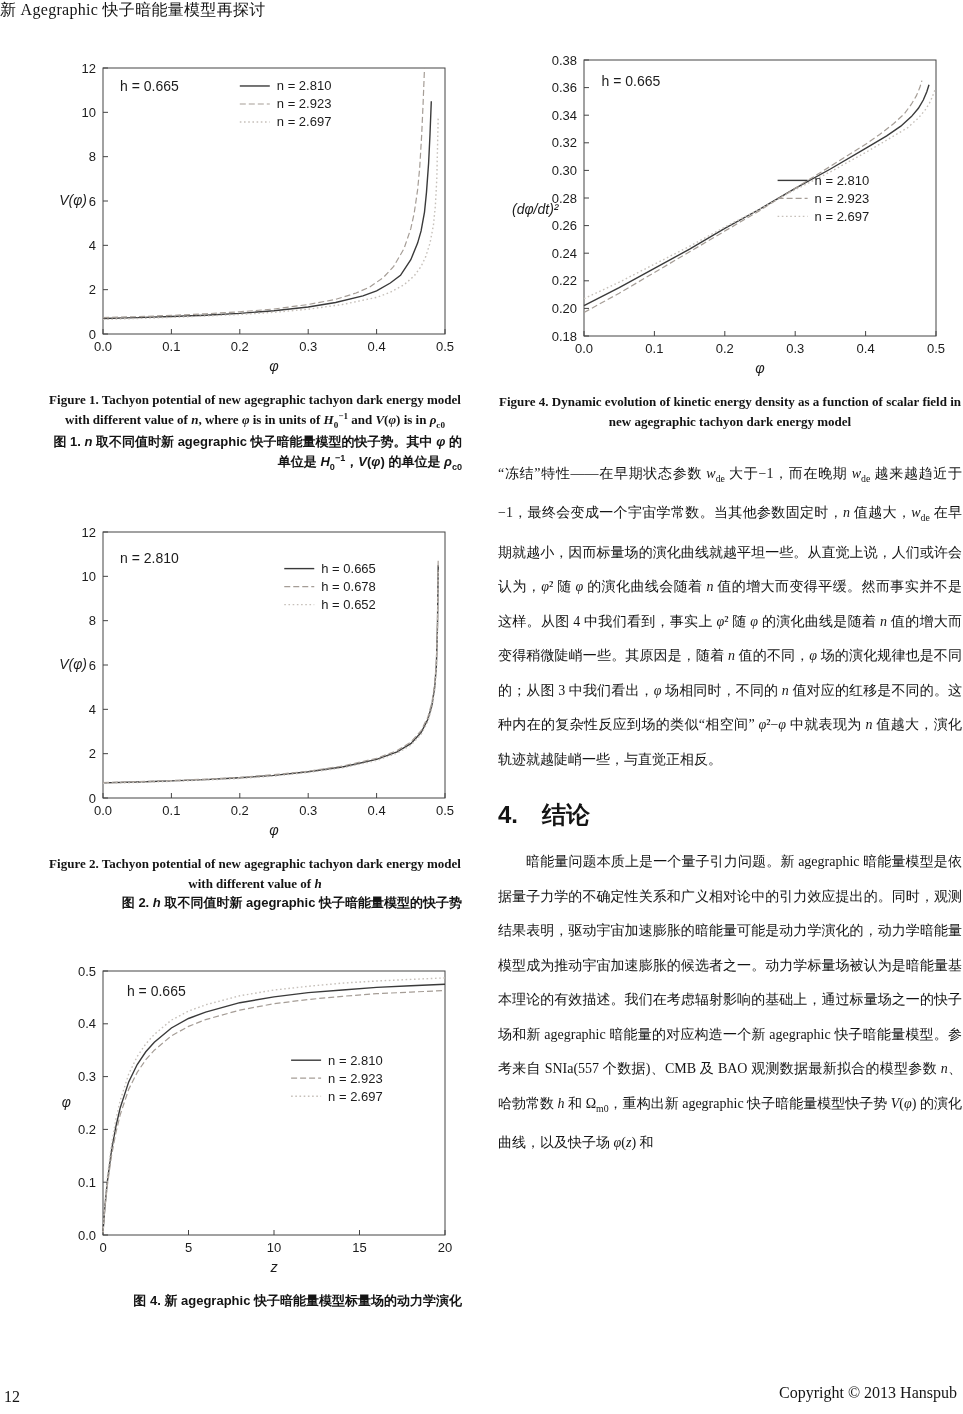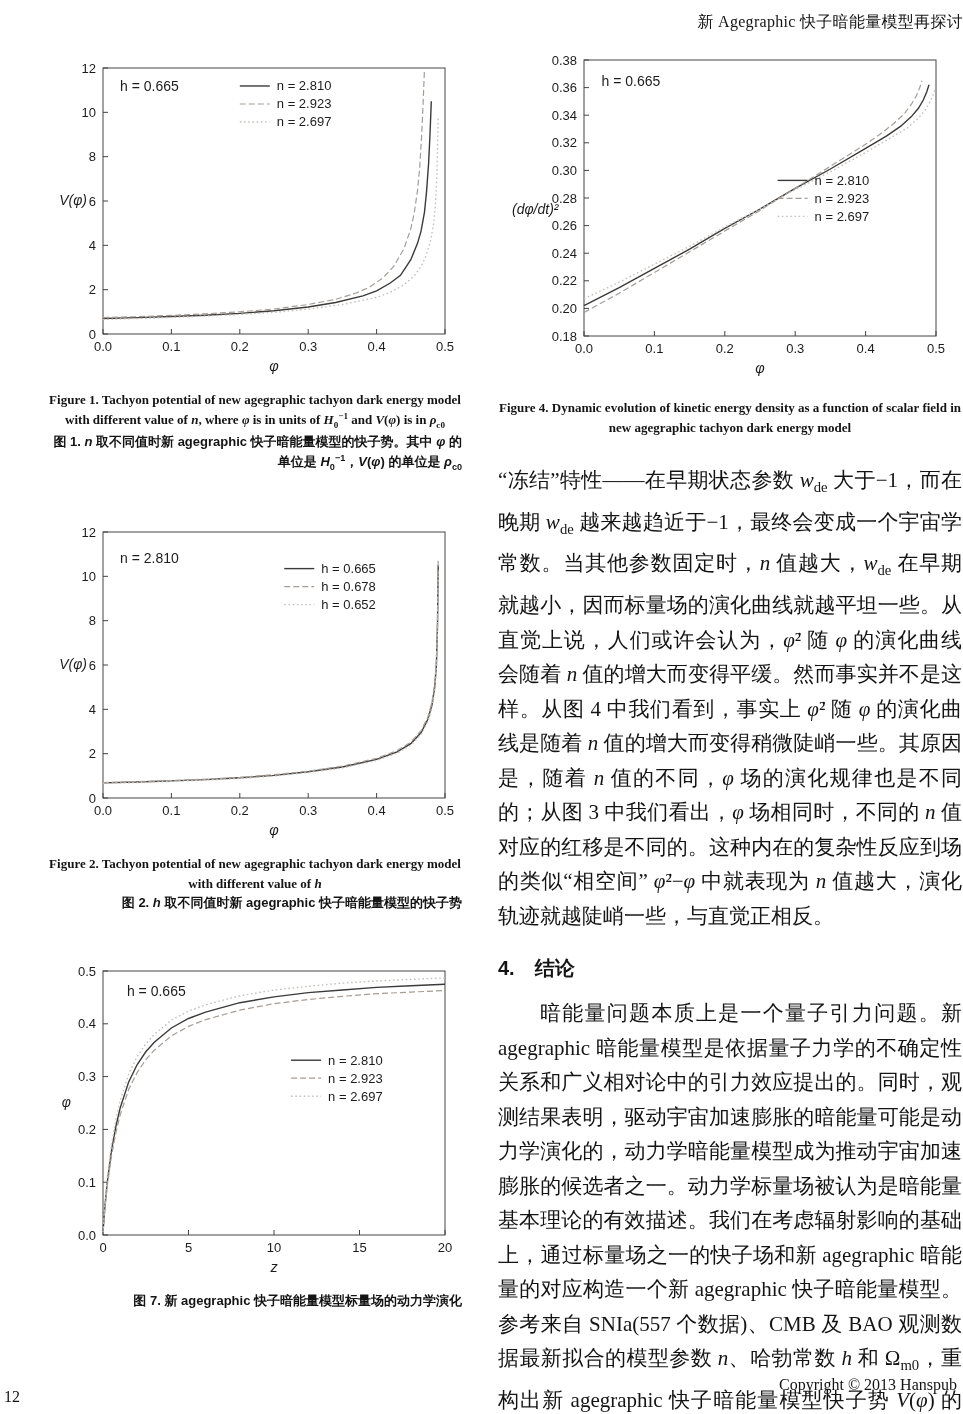--- a/index.html
+++ b/index.html
@@ -6,51 +6,51 @@
   html,body { margin:0; padding:0; background:#ffffff; }
   .page {
     position: relative;
     width: 963px; height: 1414px;
     background: #ffffff;
     font-family: "Liberation Serif", "DejaVu Serif", serif;
     color: #141414;
     overflow: hidden;
   }
   .page-header {
-    position: absolute; top: 12px; left: 0; width: 100%;
-    text-align: right; font-size: 16px; letter-spacing: .3px;
+    position: absolute; top: 0; left: 0; width: 100%;
+    text-align: left; font-size: 16px; letter-spacing: .3px;
   }
   .col { position: absolute; }
   .col-left  { left: 48px;  top: 56px; width: 414px; }
   .col-right { left: 498px; top: 48px; width: 464px; }
   .chart { display: block; margin: 0 auto; }
   svg text { font-family: "Liberation Sans", "DejaVu Sans", sans-serif; }
   .caption {
     text-align: center; font-weight: bold;
     font-size: 13px; line-height: 1.5;
     margin: 12px 0 46px 0;
   }
   .cap-zh { font-family: "Liberation Sans", "DejaVu Sans", sans-serif; text-align: right; }
-  .col-right .caption { margin: 18px 0 26px 0; }
+  .col-right .caption { margin: 12px 0 26px 0; }
   .body-para {
-    font-size: 21px; line-height: 34.5px;
+    font-size: 14px; line-height: 34.5px;
     text-align: justify; margin: 0;
   }
   .indent { text-indent: 2em; }
   .section-heading {
     font-family: "Liberation Sans", "DejaVu Sans", sans-serif;
-    font-size: 20px; font-weight: bold;
+    font-size: 24px; font-weight: bold;
     margin: 22px 0 14px 0;
   }
   .page-footer {
     position: absolute; left: 0; right: 0; bottom: 8px;
     font-size: 16px;
   }
   .page-number { position: absolute; left: 4px; bottom: 0; }
-  .copyright   { position: absolute; right: 6px; bottom: 12px; }
+  .copyright   { position: absolute; right: 6px; bottom: 4px; }
   sub, sup { font-size: 70%; }
 </style>
 </head>
 <body>
 
 <div class="page">
 
   <div class="page-header">新 Agegraphic 快子暗能量模型再探讨</div>
 
   <div class="col col-left">
@@ -177,21 +177,21 @@
         <path d="M52.0 273.4 L53.7 247.0 L56.3 219.0 L60.5 185.7 L64.8 160.9 L69.1 141.9 L77.7 115.0 L86.2 97.5 L94.8 84.9 L103.3 75.4 L120.4 61.1 L137.5 52.1 L154.6 45.8 L188.8 36.8 L223.0 31.0 L257.2 27.3 L291.4 24.1 L325.6 22.0 L359.8 20.4 L394.0 18.9" fill="none" stroke="#c6c0ba" stroke-width="1.4" stroke-dasharray="1.6,2.6"></path>
         <text x="75.94" y="37.2" text-anchor="start" font-size="14" fill="#1c1c1c">h = 0.665</text>
         <line x1="240.10000000000002" y1="101.2" x2="270.1" y2="101.2" stroke="#3a3a3a" stroke-width="1.4"></line>
         <text x="277.1" y="105.7" text-anchor="start" font-size="13" fill="#1c1c1c">n = 2.810</text>
         <line x1="240.10000000000002" y1="119.2" x2="270.1" y2="119.2" stroke="#a59d96" stroke-width="1.2" stroke-dasharray="6,3"></line>
         <text x="277.1" y="123.7" text-anchor="start" font-size="13" fill="#1c1c1c">n = 2.923</text>
         <line x1="240.10000000000002" y1="137.2" x2="270.1" y2="137.2" stroke="#c6c0ba" stroke-width="1.4" stroke-dasharray="1.6,2.6"></line>
         <text x="277.1" y="141.7" text-anchor="start" font-size="13" fill="#1c1c1c">n = 2.697</text>
       </svg>
     <div class="caption">
-      <div class="cap-zh">图 7. 新 agegraphic 快子暗能量模型标量场的动力学演化</div>
+      <div class="cap-zh">图 4. 新 agegraphic 快子暗能量模型标量场的动力学演化</div>
     </div>
   </div>
 
   <div class="col col-right">
     <svg class="chart" width="440" height="332">
         <rect x="74" y="12" width="352" height="276" fill="none" stroke="#444444" stroke-width="1"></rect>
         <line x1="74" y1="288" x2="74" y2="283" stroke="#444444" stroke-width="1"></line>
         <text x="74" y="305" text-anchor="middle" font-size="13" fill="#1c1c1c">0.0</text>
         <line x1="144.4" y1="288" x2="144.4" y2="283" stroke="#444444" stroke-width="1"></line>
         <text x="144.4" y="305" text-anchor="middle" font-size="13" fill="#1c1c1c">0.1</text>

